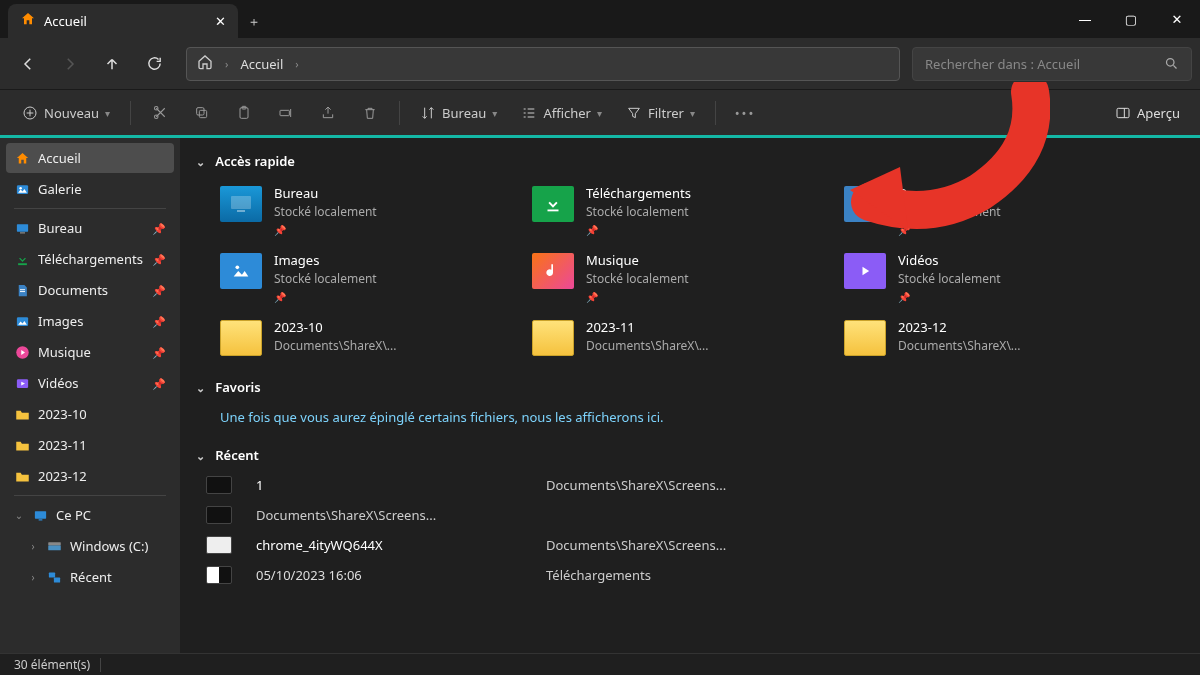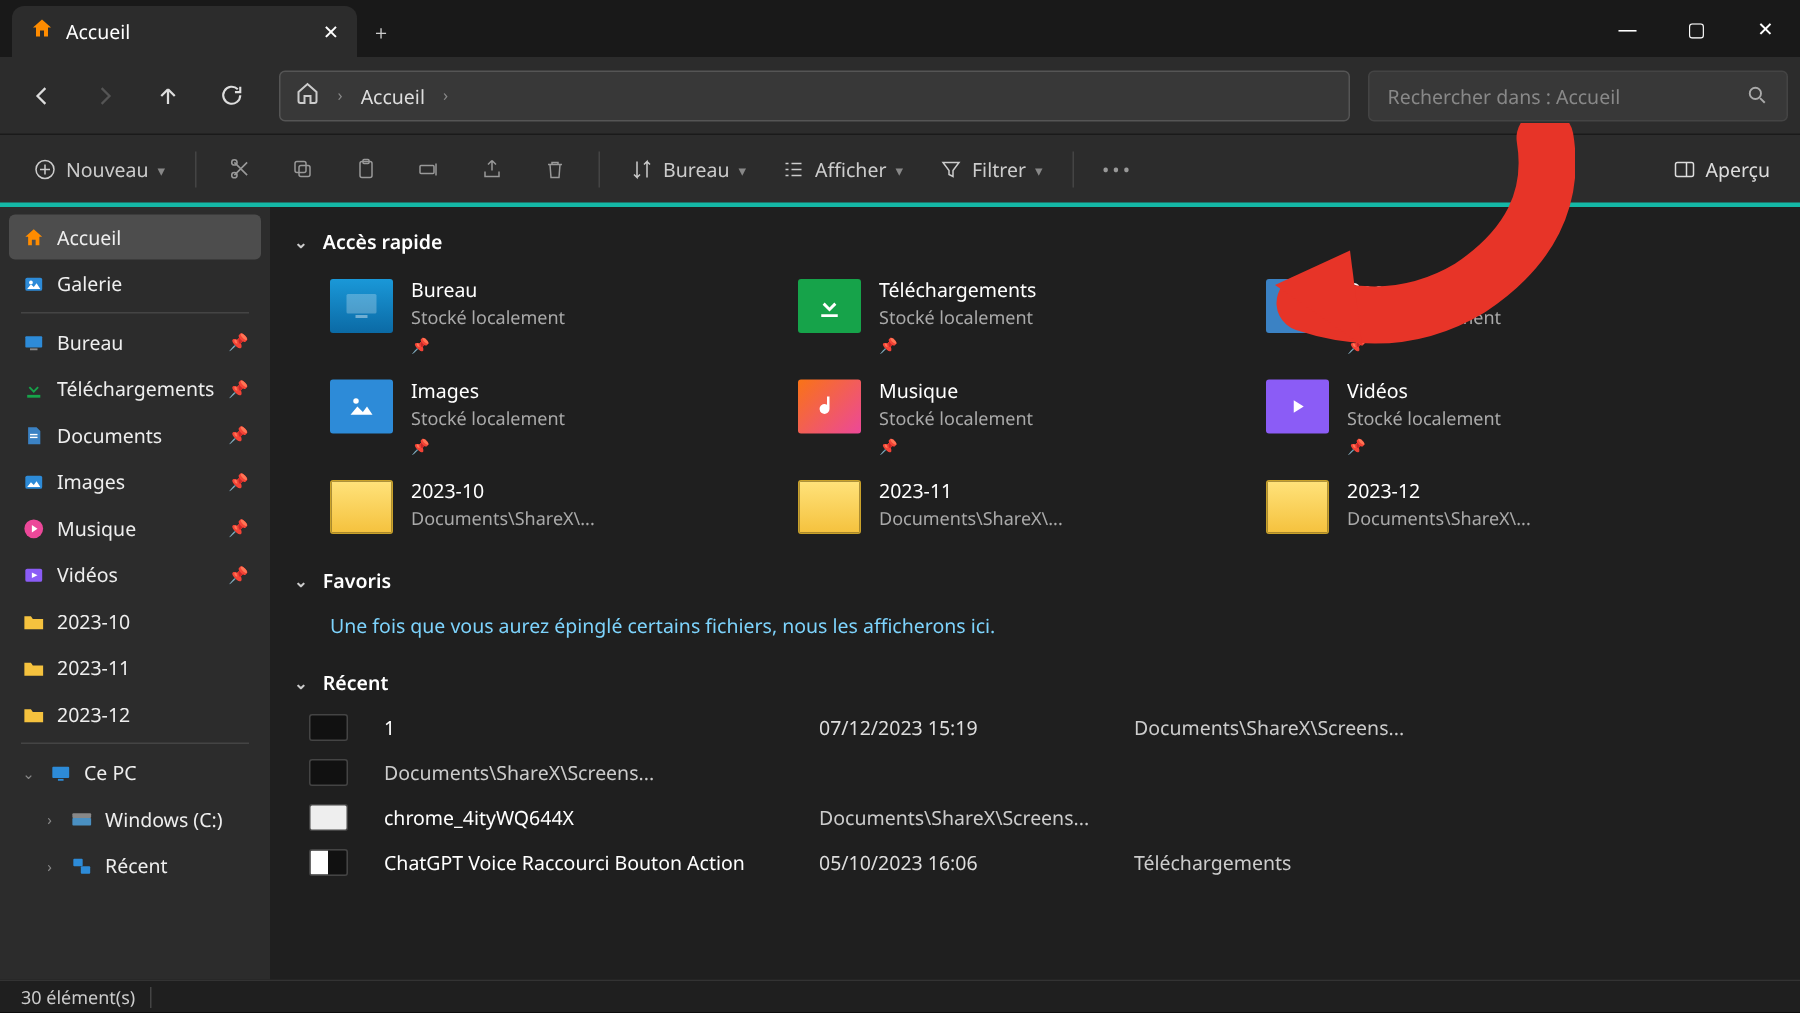--- a/index.html
+++ b/index.html
@@ -476,35 +476,33 @@
     <div class="hint">Une fois que vous aurez épinglé certains fichiers, nous les afficherons ici.</div>
 
     <div class="section-hdr">
       <span class="chev">⌄</span>
       <span>Récent</span>
     </div>
     <div id="recent-list">
         <div class="recent-row">
           <div class="recent-ico" style="background:#111;color:#4aa;"></div>
           <div class="recent-name">1</div>
-          <div class="recent-date">07/12/2023 15:19</div>
           <div class="recent-path">Documents\ShareX\Screens...</div>
         </div>
         <div class="recent-row">
           <div class="recent-ico" style="background:#111;color:#4aa;"></div>
           <div class="recent-path">Documents\ShareX\Screens...</div>
         </div>
         <div class="recent-row">
           <div class="recent-ico" style="background:#eee;"></div>
           <div class="recent-name">chrome_4ityWQ644X</div>
           <div class="recent-path">Documents\ShareX\Screens...</div>
         </div>
         <div class="recent-row">
           <div class="recent-ico" style="background:linear-gradient(90deg,#fff 50%,#111 50%);"></div>
-          <div class="recent-name">ChatGPT Voice Raccourci Bouton Action</div>
           <div class="recent-date">05/10/2023 16:06</div>
           <div class="recent-path">Téléchargements</div>
         </div>
       </div>
   </div>
 </div>
 
 <div class="status">
   <span>30 élément(s)</span>
   <span class="ssep"></span>

